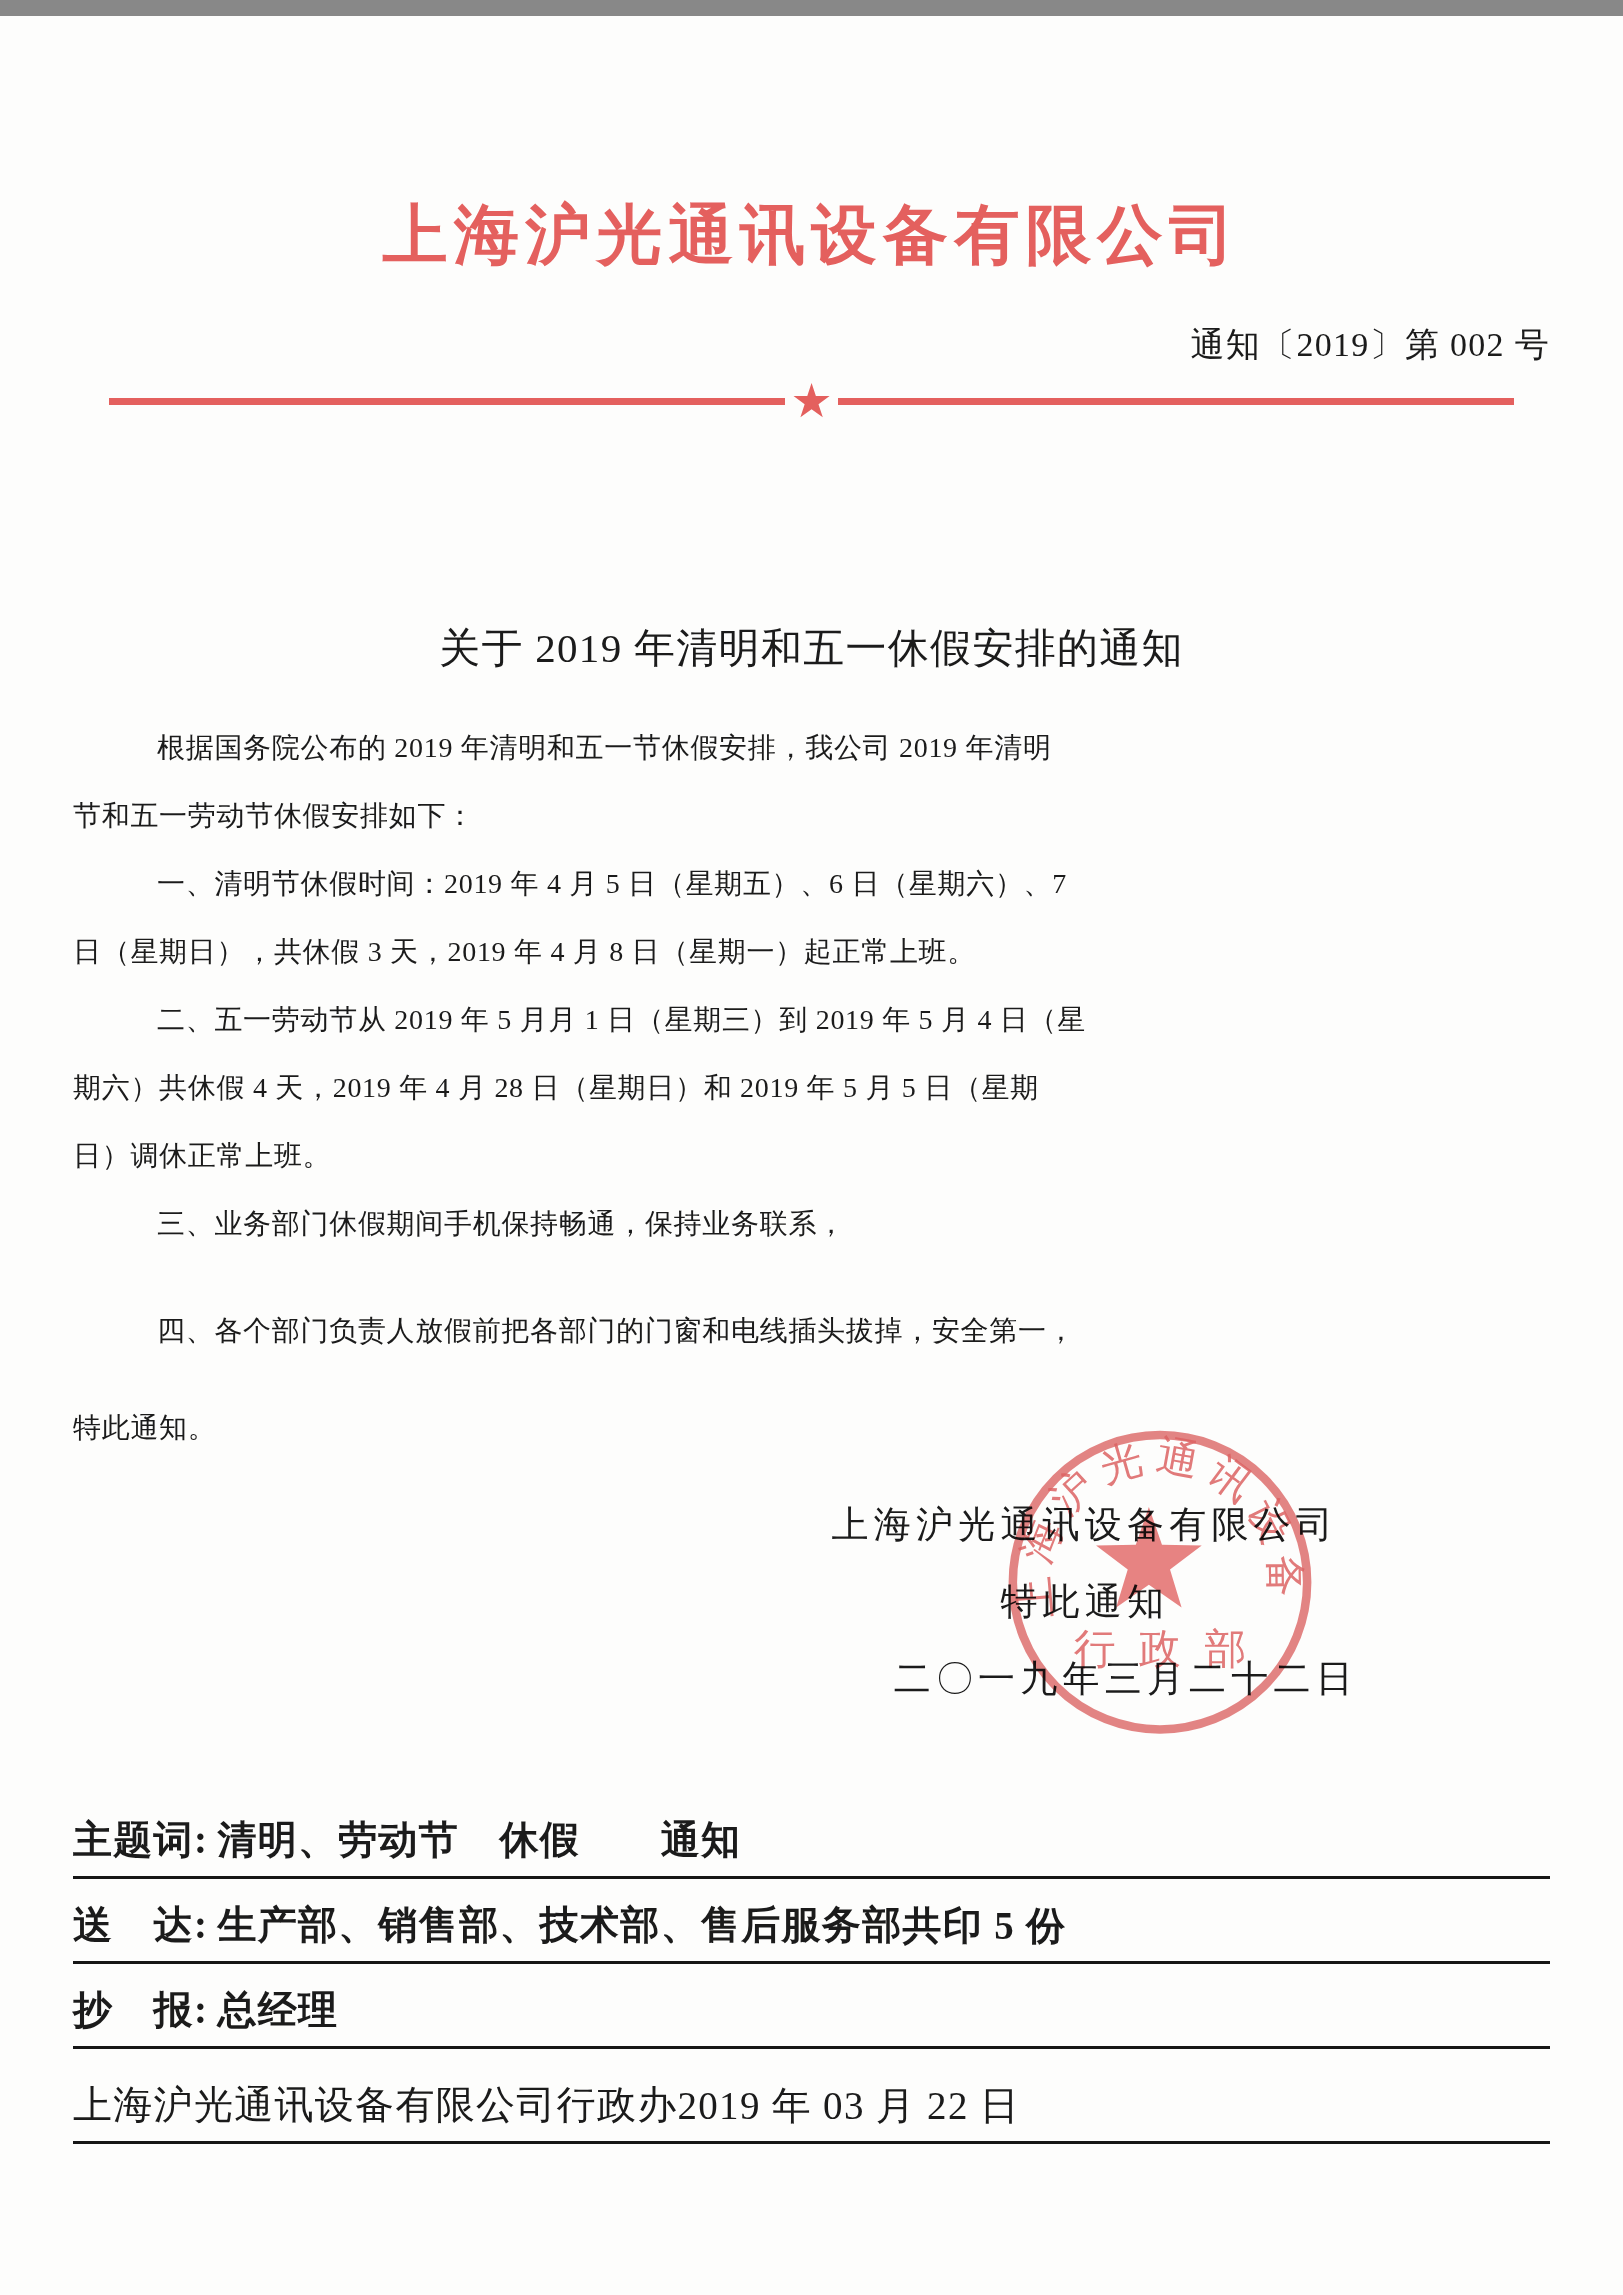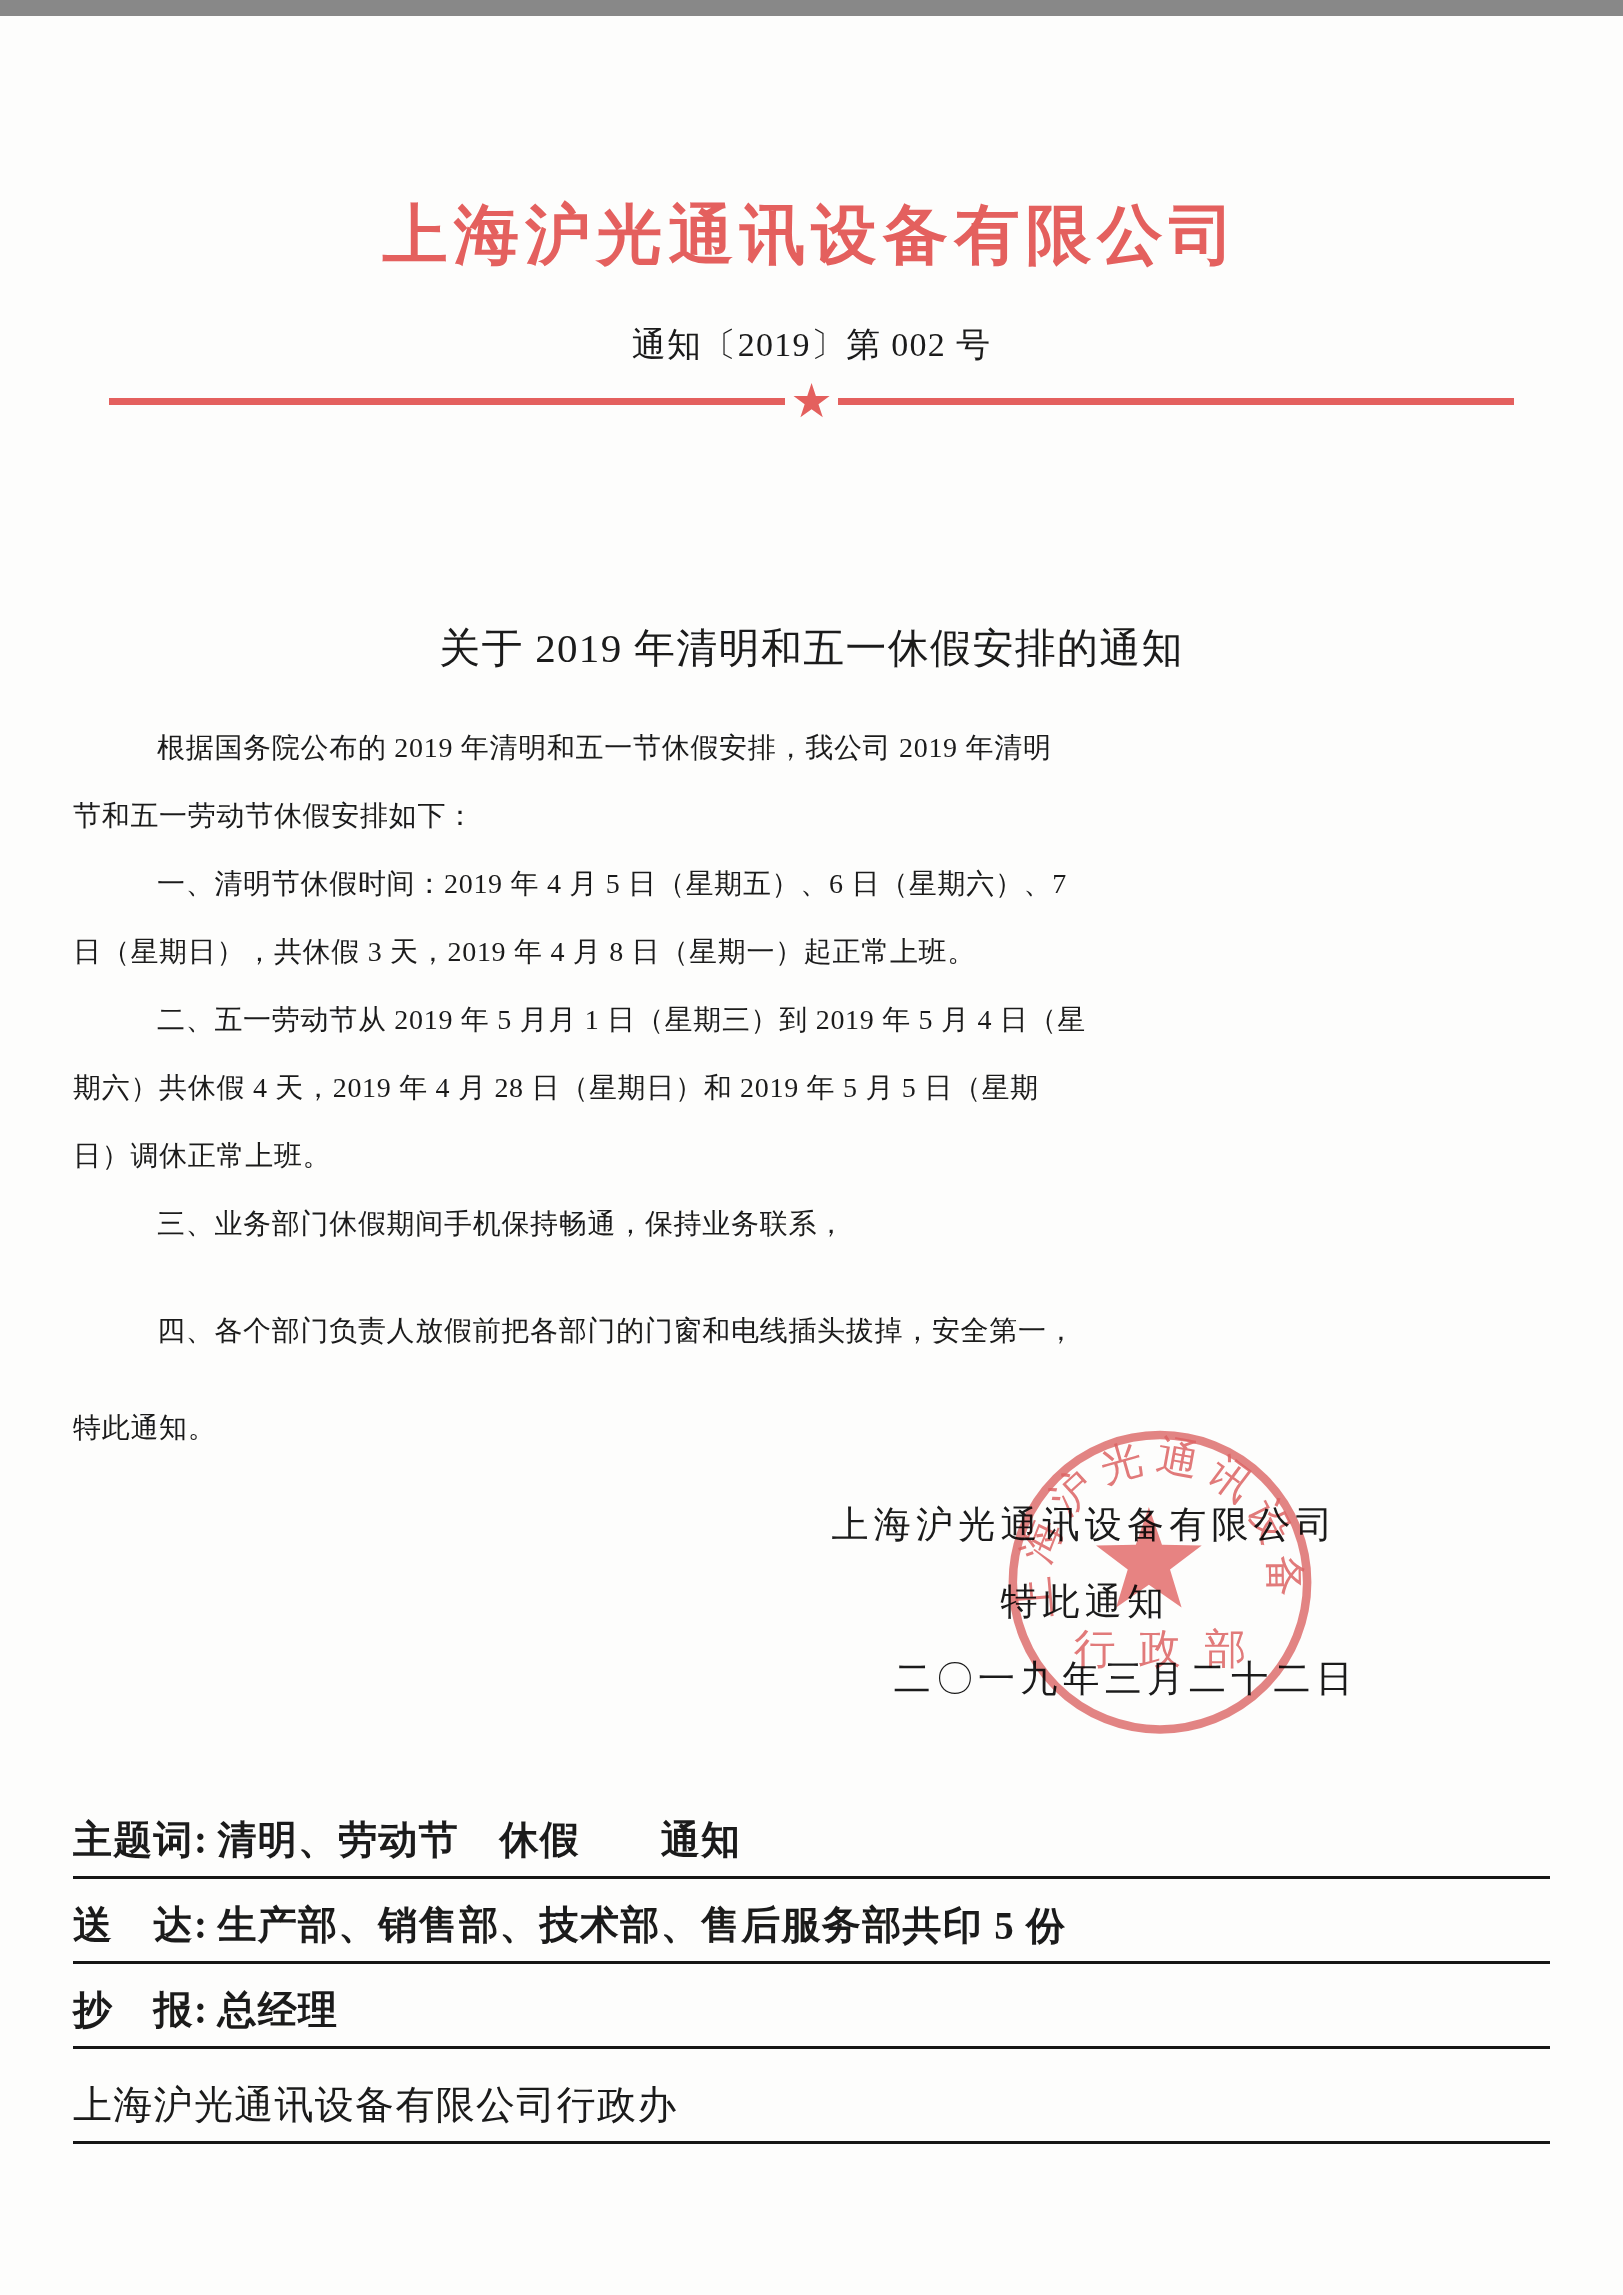--- a/index.html
+++ b/index.html
@@ -8,21 +8,21 @@
     position:relative;width:1623px;height:2295px;margin:16px auto;
     background:#fdfdfc;overflow:hidden;
     font-family:"Liberation Serif","DejaVu Serif",serif;color:#1b1b1b;
   }
   .content{padding:0 73px;}
   .company-name{
     margin-top:187px;text-align:center;font-size:65px;line-height:65px;
     font-weight:bold;color:#e4605e;letter-spacing:6.5px;white-space:nowrap;
   }
   .doc-number{
-    margin-top:60px;text-align:center;font-size:34px;line-height:34px;
+    margin-top:60px;text-align:right;font-size:34px;line-height:34px;
     color:#1b1b1b;letter-spacing:1.3px;
   }
   .red-rule{
     margin:18.3px 36px 0 36px;height:42px;
     display:flex;align-items:center;
   }
   .red-rule .seg{flex:1;height:7.2px;background:#e4605e;}
   .red-rule .star{
     font-size:47px;line-height:42px;color:#e4605e;margin:0 5.2px;
     font-family:"DejaVu Sans",sans-serif;
@@ -115,20 +115,21 @@
       <div class="f-row">
         <div class="f-left">
           <span class="f-label">抄　报:</span><span class="f-value">总经理</span>
         </div>
         <span class="f-right"></span>
       </div>
       <div class="f-row last plain">
         <div class="f-left">
           <span class="f-label"></span><span class="f-value">上海沪光通讯设备有限公司行政办</span>
         </div>
+        <span class="f-right r2">2019 年 03 月 22 日</span>
       </div>
     </div>
 
   </div>
 
   <svg class="stamp" viewBox="0 0 480 500" xmlns="http://www.w3.org/2000/svg">
     <defs>
       <path id="stamp-arc" d="M 80.3 303.1 A 170 170 0 1 1 399.7 303.1" fill="none"></path>
     </defs>
     <circle cx="240" cy="245" r="225" fill="none" stroke="#d94f4f" stroke-width="13" opacity="0.82"></circle>

